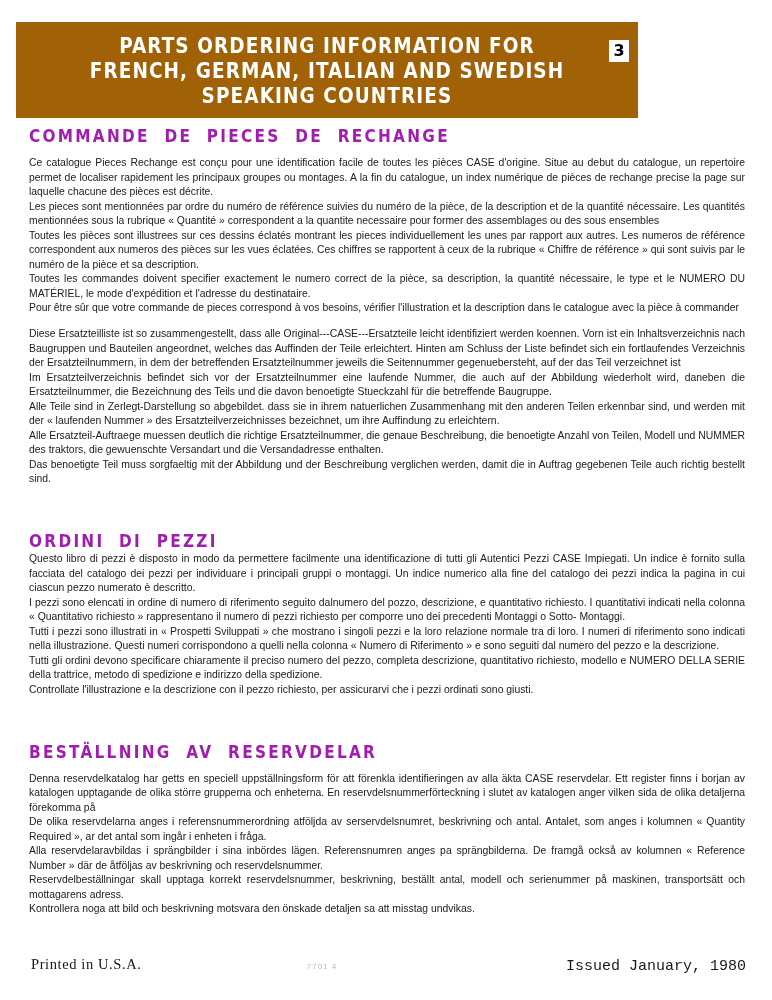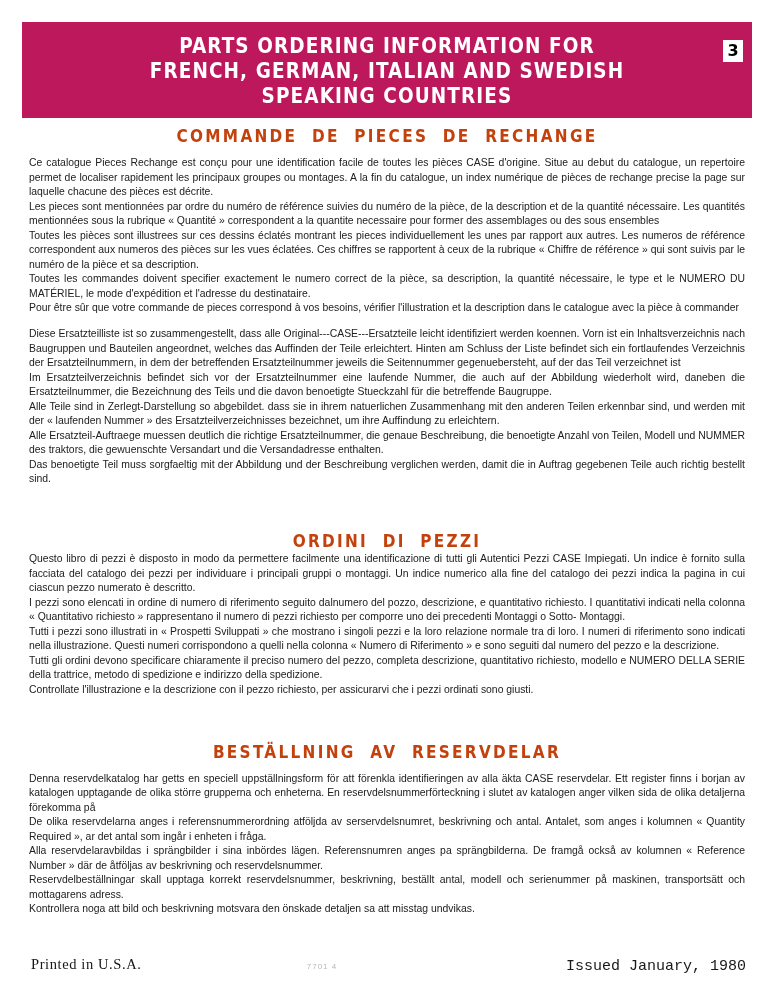--- a/index.html
+++ b/index.html
@@ -20,25 +20,25 @@
     left: 0; top: 0;
     width: 772px;
     height: 1000px;
     padding: 0;
     box-sizing: border-box;
   }
 
   
   .banner {
     position: absolute;
-    left: 22px;
+    left: 16px;
     top: 22px;
-    width: 730px;
+    width: 622px;
     height: 96px;
-    background: #be185d;
+    background: #a16207;
     color: #ffffff;
     box-sizing: border-box;
   }
   .banner-lines {
     position: absolute;
     left: 0;
     top: 12px;
     width: 100%;
     text-align: center;
   }
@@ -72,27 +72,27 @@
     position: absolute;
     left: 0;
     top: 118px;
     width: 772px;
   }
   .section {
     padding: 0 27px 0 29px;
     box-sizing: border-box;
   }
   .sec-head {
-    text-align: center;
+    text-align: left;
     font-family: "DejaVu Sans", sans-serif;
     font-weight: bold;
     font-size: 17px;
     letter-spacing: 2.3px;
     word-spacing: 7px;
-    color: #c2410c;
+    color: #a21caf;
     font-stretch: condensed;
   }
   .sec-body {
     font-family: "Liberation Sans", sans-serif;
     font-size: 10.4px;
     line-height: 14.55px;
     text-align: justify;
     color: #20201f;
   }
   .para {

